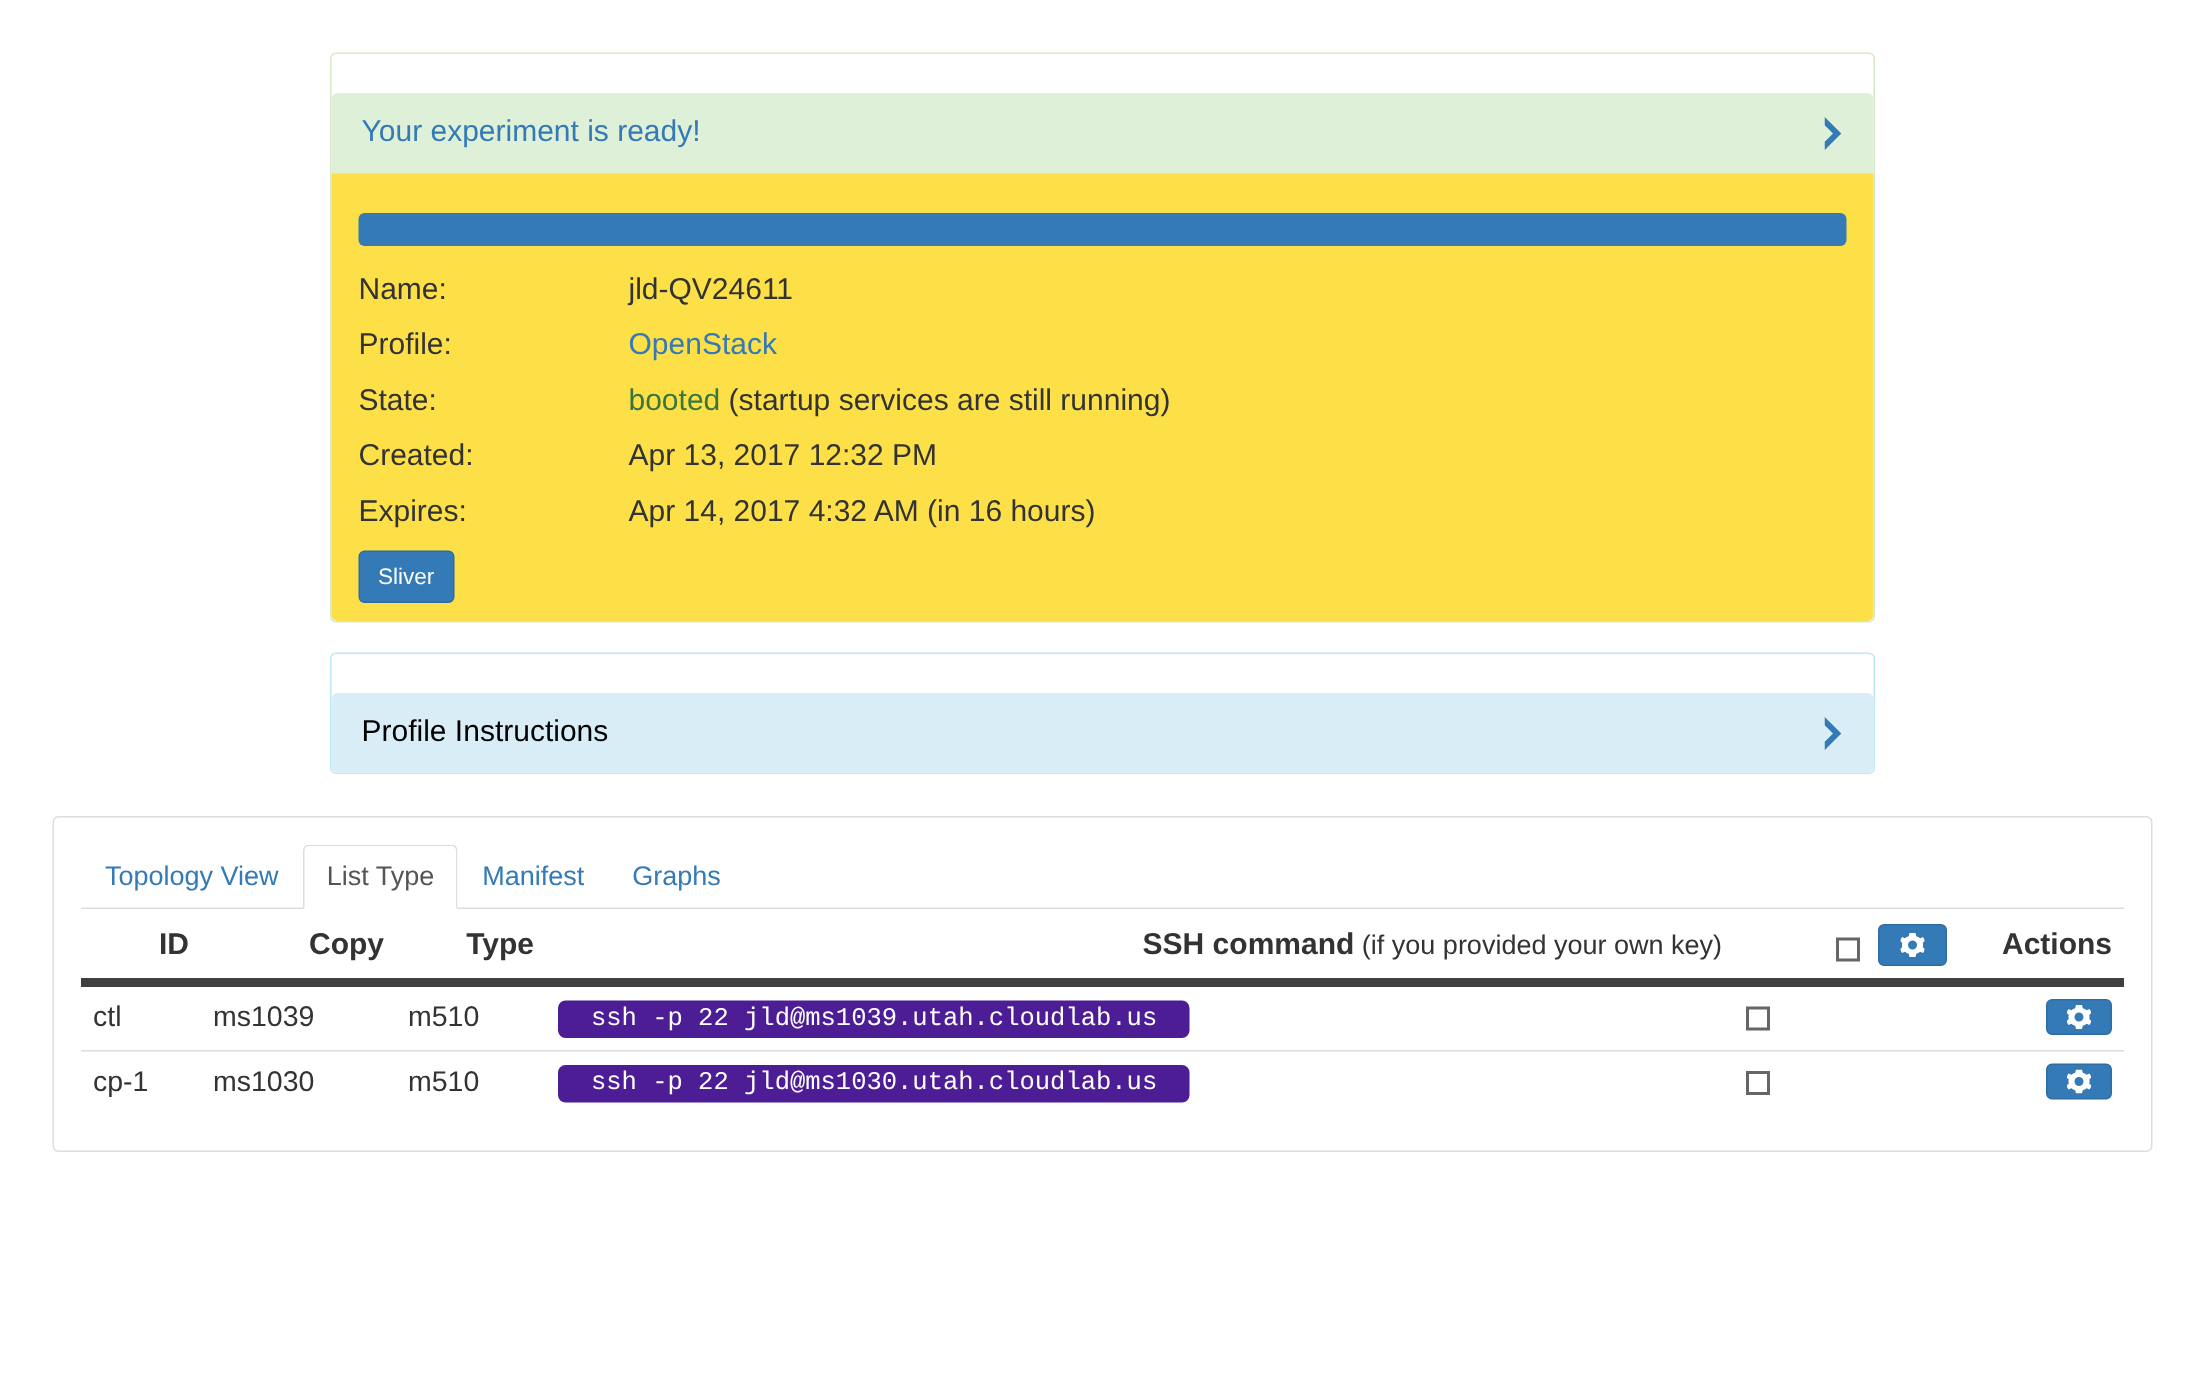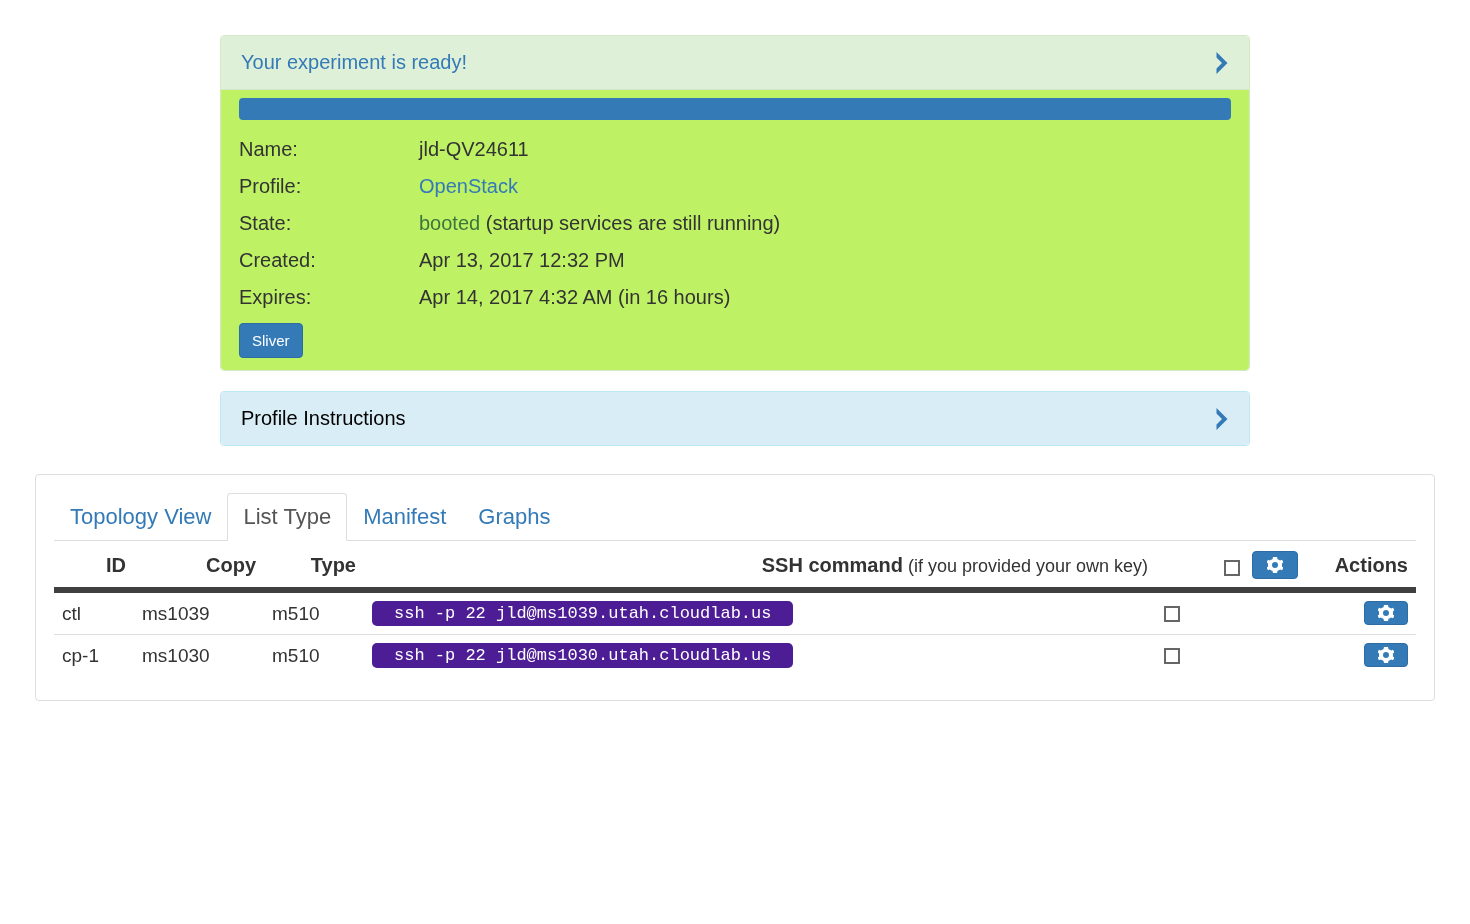--- a/index.html
+++ b/index.html
@@ -17,36 +17,37 @@
     }
     .panel-success { border-color: #d6e9c6; }
     .panel-info { border-color: #bce8f1; }
     .panel-heading {
       padding: 15px 20px;
       display: flex;
       justify-content: space-between;
       align-items: center;
       font-size: 20px;
       cursor: pointer;
+      margin-top: 26px;
     }
     .panel-success .panel-heading {
       background: #dff0d8;
       color: #3c763d;
       border-bottom: 1px solid #d6e9c6;
       border-radius: 4px 4px 0 0;
     }
     .panel-success .panel-heading a { color: #337ab7; }
     .panel-info .panel-heading {
       background: #d9edf7;
       color: #000000;
       border-radius: 4px;
     }
     .panel-body {
-      padding: 8px 18px 12px 18px;
-      background: #bef264;
+      padding: 26px 18px 12px 18px;
+      background: #fde047;
       border-radius: 0 0 4px 4px;
     }
     .progress-bar {
       height: 22px;
       background: #337ab7;
       border-radius: 4px;
       margin-bottom: 18px;
     }
     .info-row {
       display: flex;
@@ -93,21 +94,21 @@
       margin-top: 28px;
     }
     .tabs {
       display: flex;
       border-bottom: 1px solid #ddd;
       margin-bottom: 0;
       list-style: none;
     }
     .tab {
       padding: 10px 15px;
-      font-size: 22px;
+      font-size: 18px;
       color: #337ab7;
       cursor: pointer;
       border: 1px solid transparent;
       border-radius: 4px 4px 0 0;
       margin-bottom: -1px;
     }
     .tab.active {
       color: #555;
       background: #fff;
       border-color: #ddd #ddd #fff #ddd;

